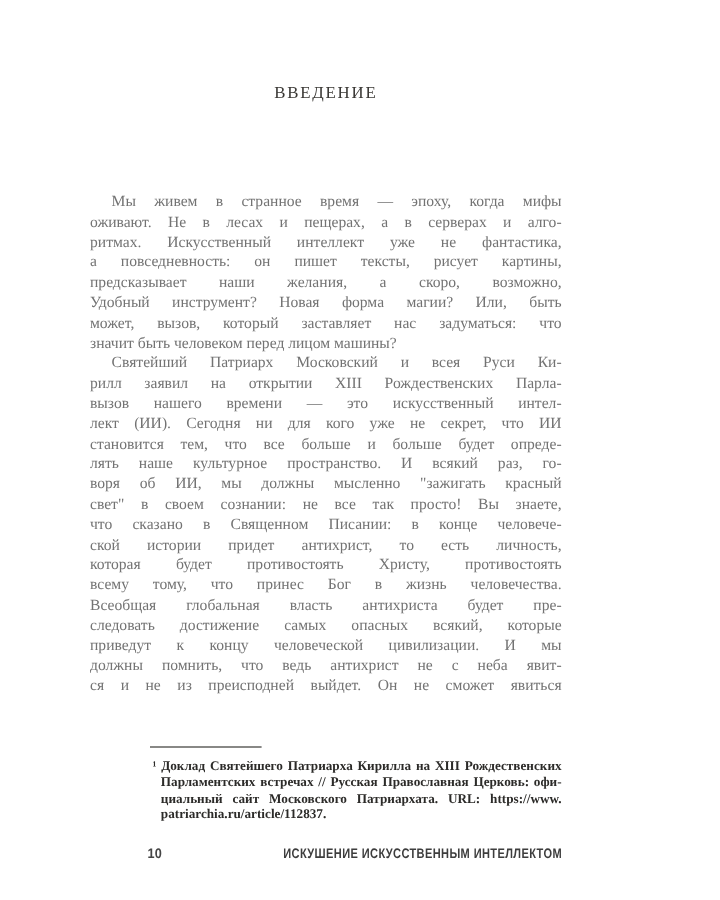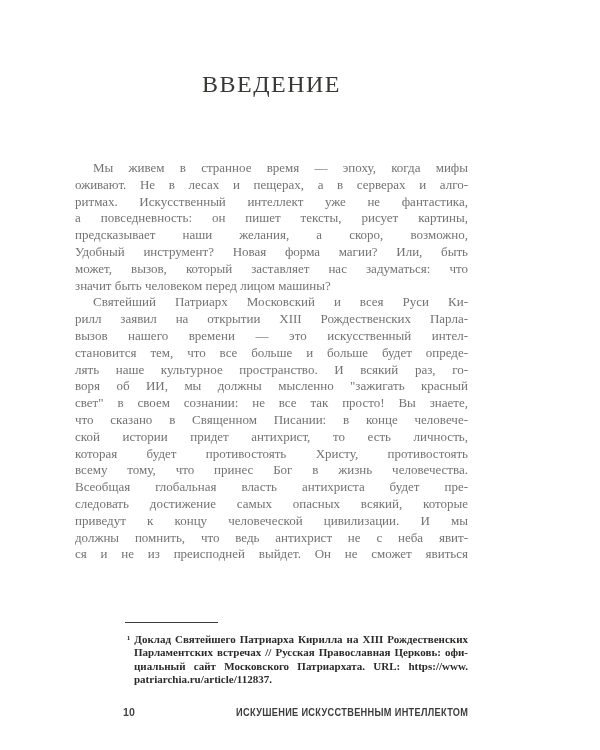--- a/index.html
+++ b/index.html
@@ -7,21 +7,21 @@
     position:relative;
     width:600px;height:750px;
     background:#ffffff;
     overflow:hidden;
     font-family:"Liberation Serif","DejaVu Serif",serif;
   }
   .chapter-title{
     position:absolute;
     left:75px;top:71px;width:393px;
     text-align:center;
-    font-size:24px;
+    font-size:14px;
     letter-spacing:1.5px;
     color:#3a3835;
     font-weight:400;
   }
   .body-text{
     position:absolute;
     left:75px;top:160px;width:393px;
     font-size:13px;
     line-height:16.8px;
     color:#737373;
@@ -88,20 +88,21 @@
       <div class="line">оживают. Не в лесах и пещерах, а в серверах и алго-</div>
       <div class="line">ритмах. Искусственный интеллект уже не фантастика,</div>
       <div class="line">а повседневность: он пишет тексты, рисует картины,</div>
       <div class="line">предсказывает наши желания, а скоро, возможно,</div>
       <div class="line">Удобный инструмент? Новая форма магии? Или, быть</div>
       <div class="line">может, вызов, который заставляет нас задуматься: что</div>
       <div class="line para-end">значит быть человеком перед лицом машины?</div>
       <div class="line indent">Святейший Патриарх Московский и всея Руси Ки-</div>
       <div class="line">рилл заявил на открытии XIII Рождественских Парла-</div>
       <div class="line">вызов нашего времени — это искусственный интел-</div>
+      <div class="line">лект (ИИ). Сегодня ни для кого уже не секрет, что ИИ</div>
       <div class="line">становится тем, что все больше и больше будет опреде-</div>
       <div class="line">лять наше культурное пространство. И всякий раз, го-</div>
       <div class="line">воря об ИИ, мы должны мысленно "зажигать красный</div>
       <div class="line">свет" в своем сознании: не все так просто! Вы знаете,</div>
       <div class="line">что сказано в Священном Писании: в конце человече-</div>
       <div class="line">ской истории придет антихрист, то есть личность,</div>
       <div class="line">которая будет противостоять Христу, противостоять</div>
       <div class="line">всему тому, что принес Бог в жизнь человечества.</div>
       <div class="line">Всеобщая глобальная власть антихриста будет пре-</div>
       <div class="line">следовать достижение самых опасных всякий, которые</div>

